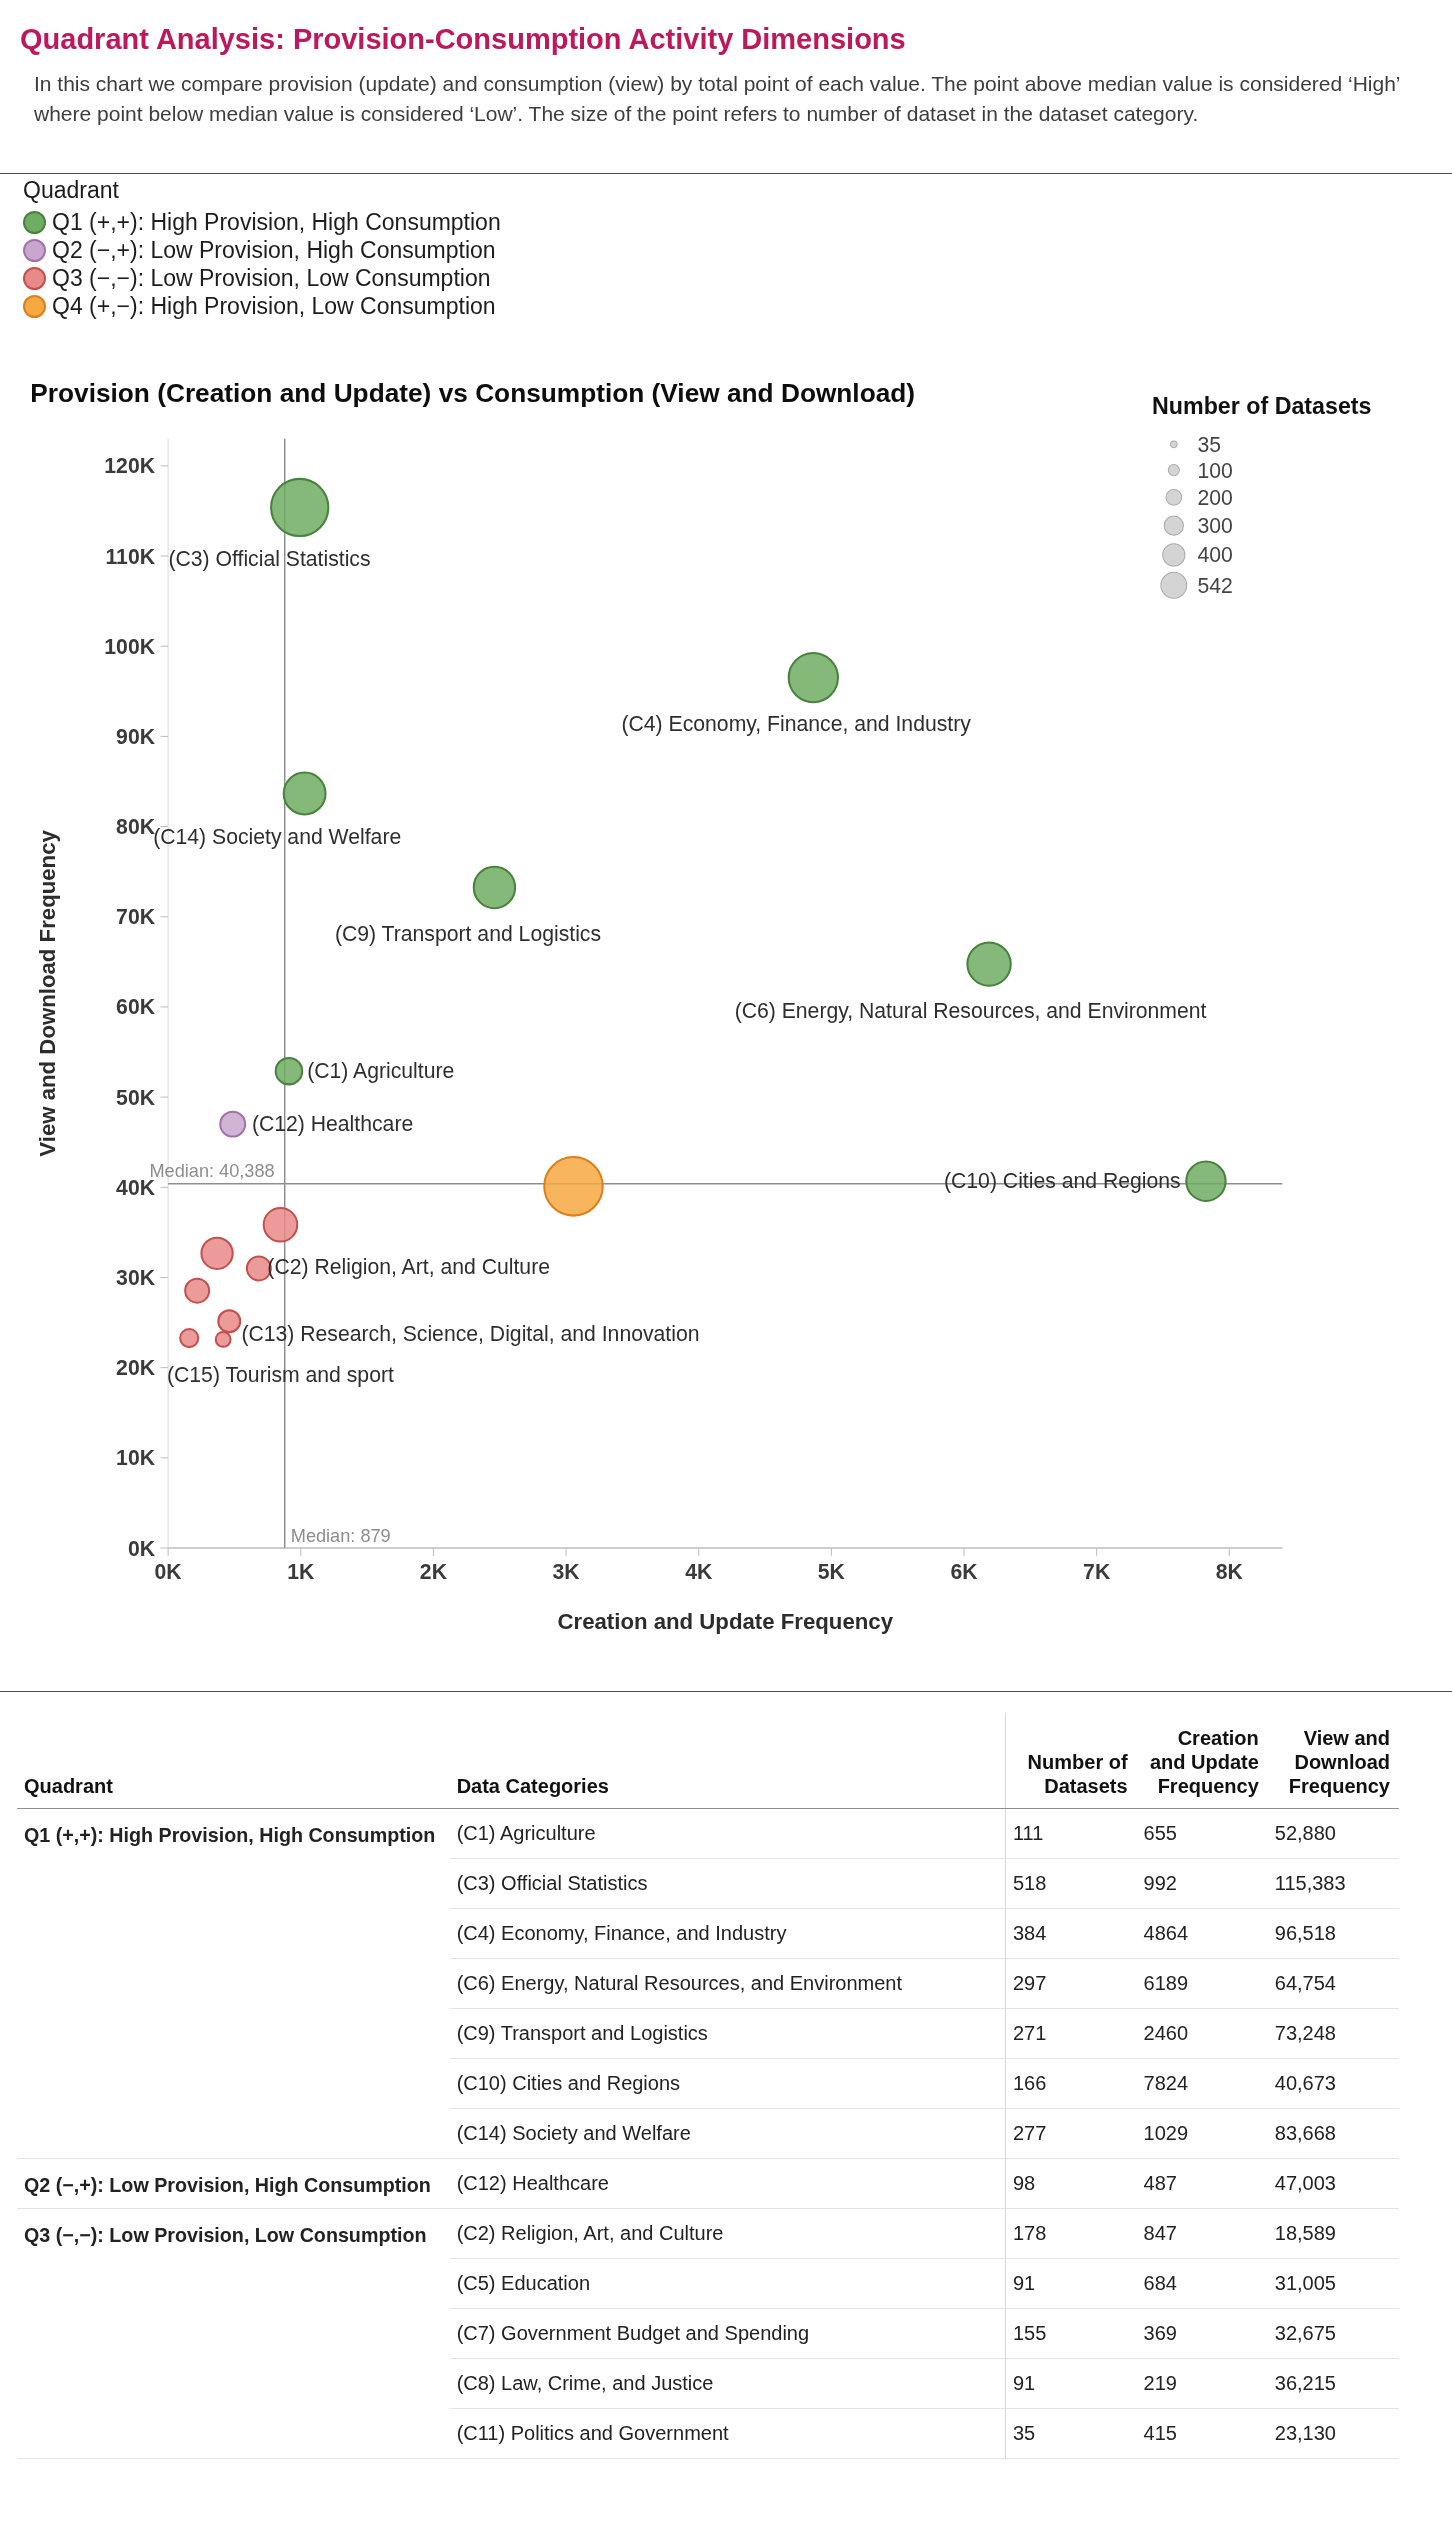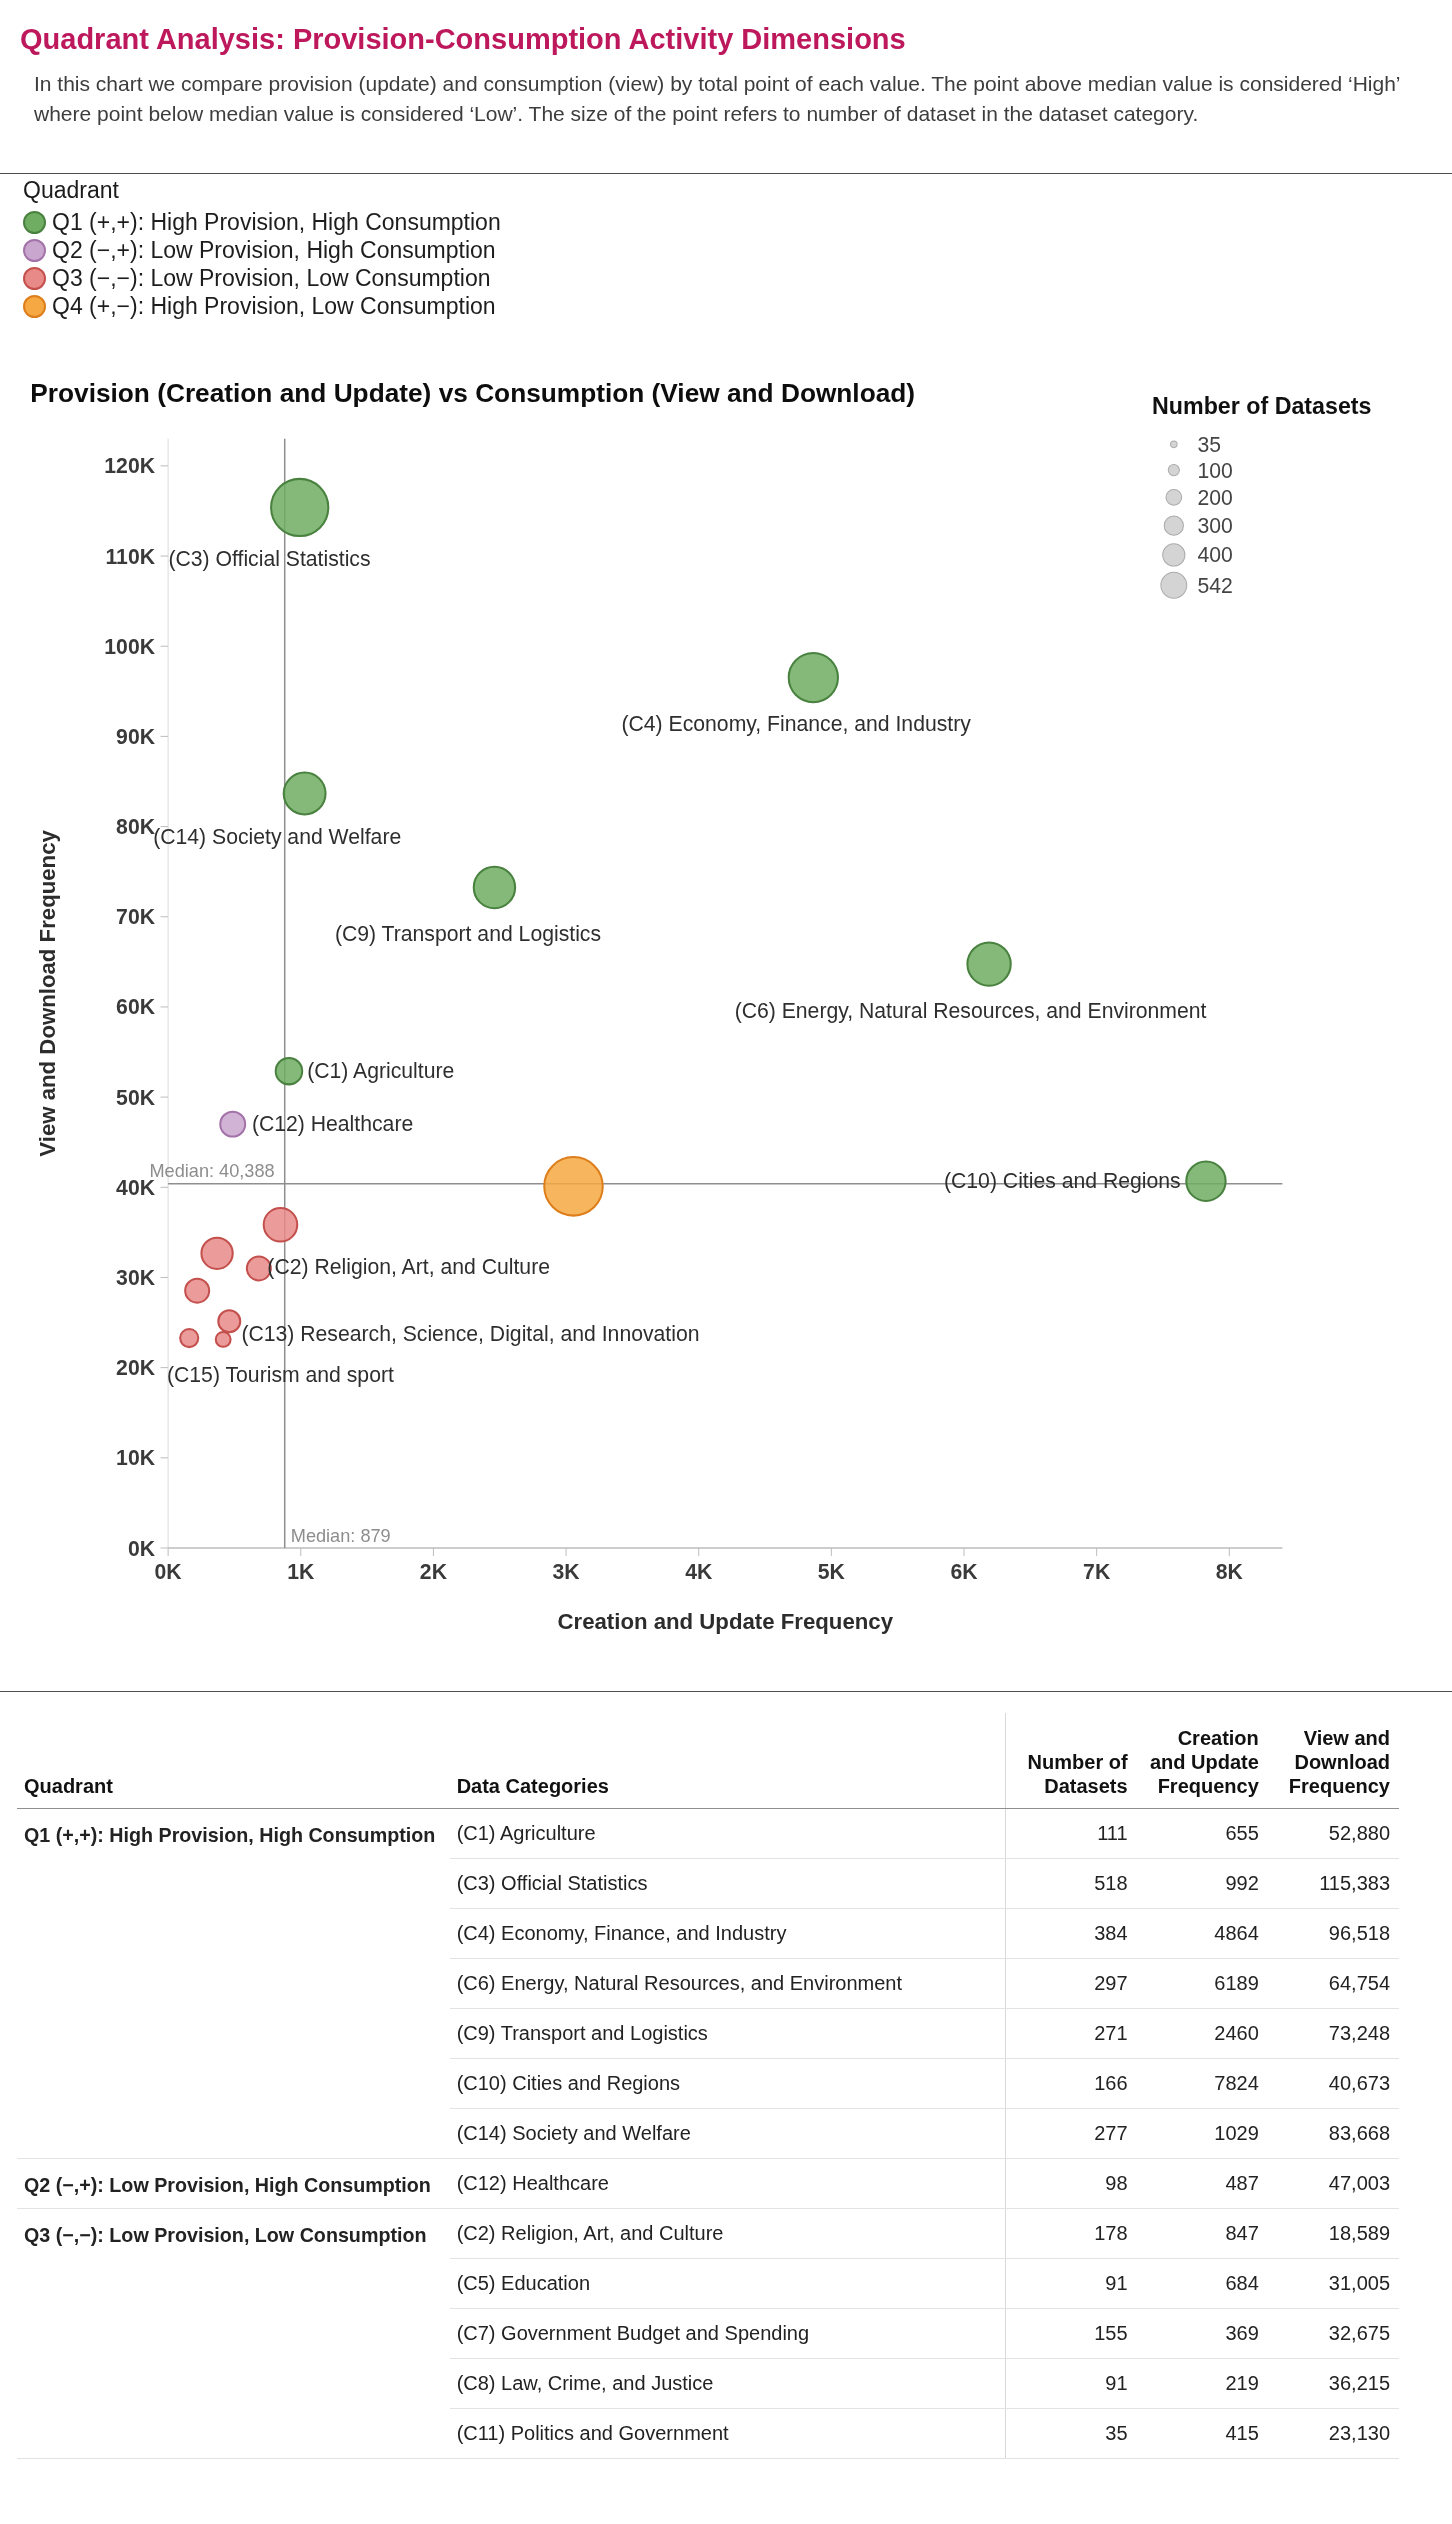--- a/index.html
+++ b/index.html
@@ -49,21 +49,21 @@
   .data-table th {
     vertical-align: bottom; font-weight: 700; color: #111;
     padding: 13px 9px 10px 7px; line-height: 1.2;
     border-bottom: 1.5px solid #8f8f8f;
   }
   th.h-left { text-align: left; }
   th.h-num { text-align: right; }
   .data-table td { height: 50px; padding: 4px 9px 4px 7px; border-bottom: 1px solid #e3e3e3; }
   td.qcell { font-weight: 700; vertical-align: top; padding-top: 15px; font-size: 19.7px; }
   td.ccell { text-align: left; }
-  td.ncell { text-align: right; }
+  td.ncell { text-align: left; }
   .nfirst, th.h-sep { border-left: 1px solid #d9d9d9; }
 </style>
 </head>
 <body>
 
 <h1 class="page-title">Quadrant Analysis: Provision-Consumption Activity Dimensions</h1>
 <p class="page-desc">In this chart we compare provision (update) and consumption (view) by total point of each value. The point above median value is considered ‘High’ where point below median value is considered ‘Low’. The size of the point refers to number of dataset in the dataset category.</p>
 
 <div id="divider-top" class="divider"></div>
 

